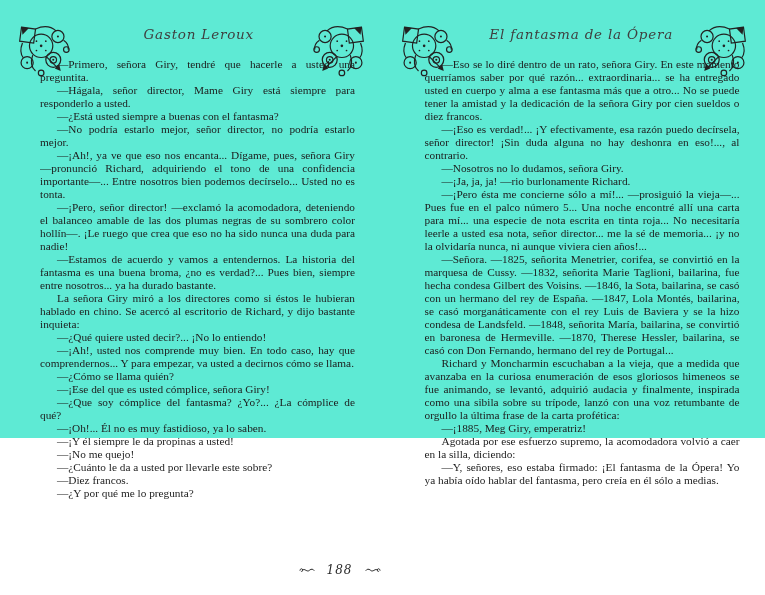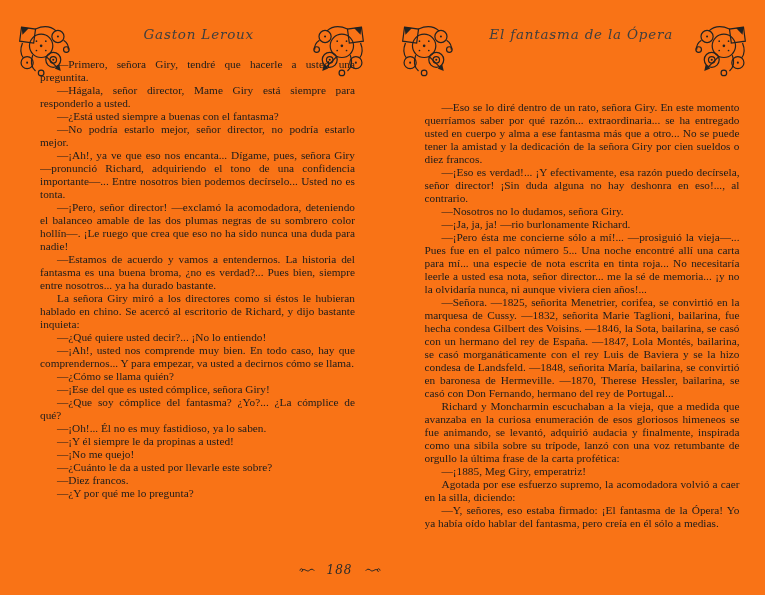--- a/index.html
+++ b/index.html
@@ -7,22 +7,22 @@
     padding: 0;
     width: 765px;
     height: 595px;
     background: #ffffff;
     overflow: hidden;
   }
   .spread {
     position: relative;
     display: flex;
     width: 765px;
-    height: 595px;
-    background: #f97316;
+    height: 438px;
+    background: #5eead4;
     font-family: "Liberation Serif", serif;
     color: #1c1c1c;
   }
   .page {
     position: relative;
     width: 382.5px;
     height: 595px;
     flex: 0 0 auto;
   }
   
@@ -51,21 +51,21 @@
   
   .page-text {
     position: absolute;
     top: 58px;
     width: 315px;
     max-height: 494px;
     overflow: hidden;
     text-align: justify;
   }
   .page-left  .page-text { left: 40px; }
-  .page-right .page-text { left: 42px; margin-top: 43px; }
+  .page-right .page-text { left: 42px; }
   .page-text p {
     margin: 0;
     text-indent: 17px;
     font-size: 11.3px;
     line-height: 13px;
   }
   
   .page-footer {
     position: absolute;
     bottom: 18px;

